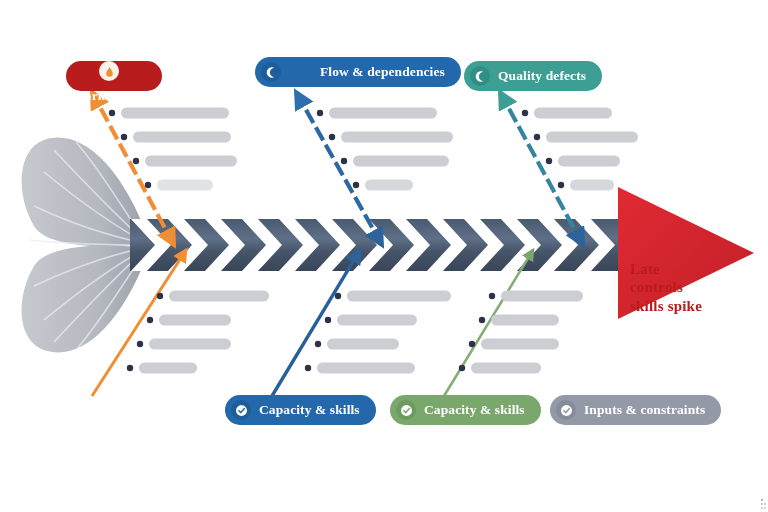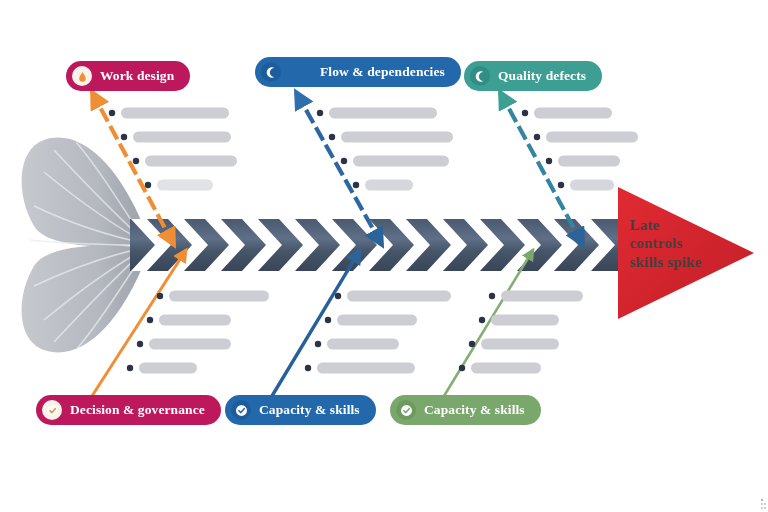--- a/index.html
+++ b/index.html
@@ -19,35 +19,35 @@
   .pill .badge{
     width:20px;height:20px;border-radius:50%;
     display:flex;align-items:center;justify-content:center;
     flex:0 0 auto;
   }
   .pill .badge svg{display:block;}
   .pill .ptxt{
     font-size:13.5px;font-weight:bold;color:#ffffff;
     letter-spacing:.1px;line-height:1;
   }
-  .pill.orange{background:#be185d;}
+  .pill.orange{background:#b91c1c;flex-direction:column;}
   .pill.orange .badge{background:#f7f2ea;}
   .pill.blue{background:#2268ab;}
   .pill.blue .badge{background:#1d5d9b;}
   .pill.teal{background:#3d9f93;}
   .pill.teal .badge{background:#2f8f84;}
   .pill.green{background:#7aa76b;}
   .pill.green .badge{background:#6d9a5f;}
   .pill.gray{background:#9499a8;}
   .pill.gray .badge{background:#868c9c;}
 
   
   .effect-text{
-    position:absolute;color:#404040;font-weight:bold;
-    font-size:15px;line-height:1.22;letter-spacing:.2px;
+    position:absolute;color:#b91c1c;font-weight:bold;
+    font-size:15px;line-height:1.22;letter-spacing:.2px;margin-top:44px;
   }
   .effect-text span{display:block;}
 
   .corner-dots{position:absolute;right:2px;bottom:2px;width:12px;height:12px;opacity:.55;}
 </style>
 </head>
 <body>
 
 <div id="stage">
 
@@ -246,29 +246,20 @@
 
   <div class="pill teal" style="left:464px;top:61px;">
     <span class="badge">
       <svg width="13" height="13" viewBox="0 0 20 20">
         <path d="M14.5 3 A8 8 0 1 0 14.5 17 A6.4 6.4 0 1 1 14.5 3 Z" fill="#ffffff"></path>
       </svg>
     </span>
     <span class="ptxt">Quality defects</span>
   </div>
 
-  <div class="pill orange" style="left:36px;top:395px;">
-    <span class="badge">
-      <svg width="13" height="13" viewBox="0 0 20 20">
-        <circle cx="10" cy="10" r="8.4" fill="#ffffff"></circle>
-        <path d="M6 10.3 L9 13.2 L14.2 7.2" fill="none" stroke="#ef8e34" stroke-width="2.4" stroke-linecap="round" stroke-linejoin="round"></path>
-      </svg>
-    </span>
-    <span class="ptxt">Decision &amp; governance</span>
-  </div>
 
   <div class="pill blue" style="left:225px;top:395px;">
     <span class="badge">
       <svg width="13" height="13" viewBox="0 0 20 20">
         <circle cx="10" cy="10" r="8.4" fill="#ffffff"></circle>
         <path d="M6 10.3 L9 13.2 L14.2 7.2" fill="none" stroke="#2268ab" stroke-width="2.4" stroke-linecap="round" stroke-linejoin="round"></path>
       </svg>
     </span>
     <span class="ptxt">Capacity &amp; skills</span>
   </div>
@@ -276,20 +267,29 @@
   <div class="pill green" style="left:390px;top:395px;">
     <span class="badge">
       <svg width="13" height="13" viewBox="0 0 20 20">
         <circle cx="10" cy="10" r="8.4" fill="#ffffff"></circle>
         <path d="M6 10.3 L9 13.2 L14.2 7.2" fill="none" stroke="#7aa76b" stroke-width="2.4" stroke-linecap="round" stroke-linejoin="round"></path>
       </svg>
     </span>
     <span class="ptxt">Capacity &amp; skills</span>
   </div>
 
+  <div class="pill gray" style="left:550px;top:395px;">
+    <span class="badge">
+      <svg width="13" height="13" viewBox="0 0 20 20">
+        <circle cx="10" cy="10" r="8.4" fill="#ffffff"></circle>
+        <path d="M6 10.3 L9 13.2 L14.2 7.2" fill="none" stroke="#9499a8" stroke-width="2.4" stroke-linecap="round" stroke-linejoin="round"></path>
+      </svg>
+    </span>
+    <span class="ptxt">Inputs &amp; constraints</span>
+  </div>
 
   <div class="effect-text" style="left:630px;top:216px;">
     <span>Late</span>
     <span>controls</span>
     <span>skills spike</span>
   </div>
 
   <svg class="corner-dots" viewBox="0 0 12 12">
     <rect x="7" y="1" width="2" height="2" fill="#777"></rect>
     <rect x="7" y="5" width="2" height="2" fill="#aaa"></rect>

